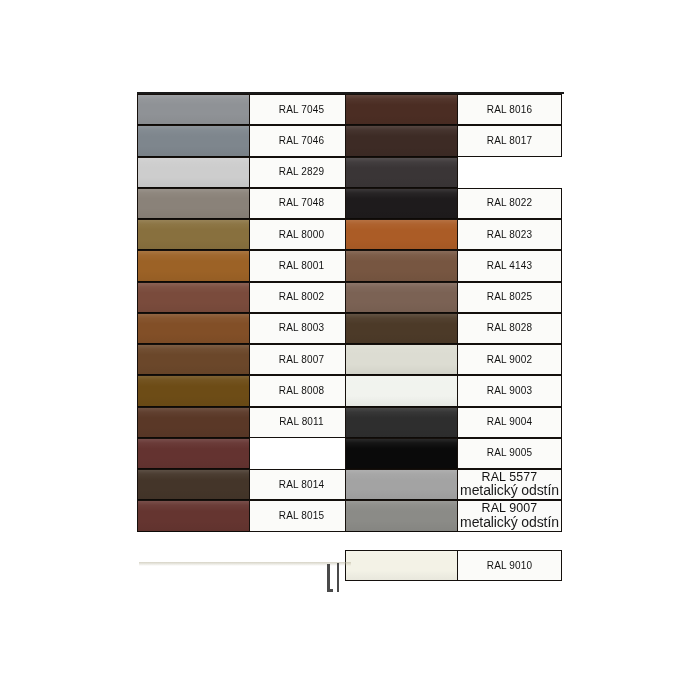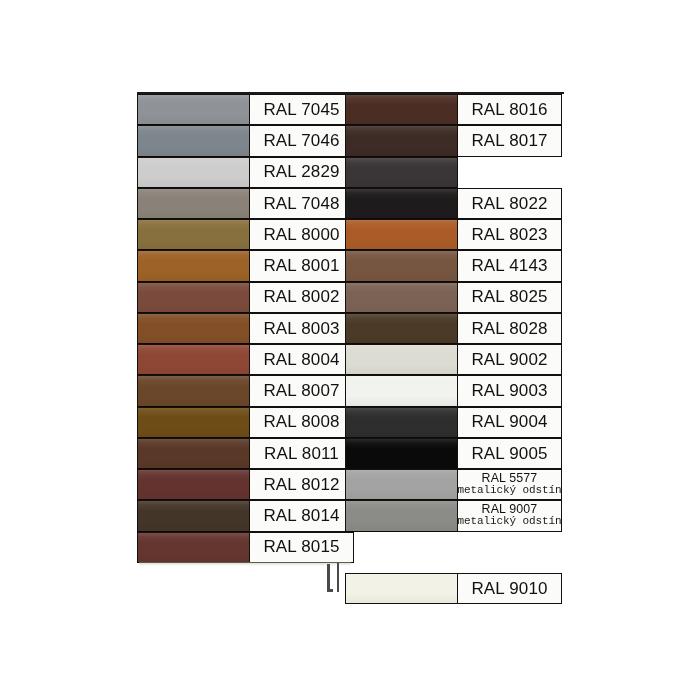--- a/index.html
+++ b/index.html
@@ -76,45 +76,44 @@
     border-left: none;
     background: #fbfbf9;
     display: flex;
     flex-direction: column;
     align-items: center;
     justify-content: center;
     line-height: 1.02;
   }
 
   .label-cell .ral-code {
-    font-size: 17px;
+    font-size: 10px;
     color: #111111;
     letter-spacing: 0.15px;
     white-space: nowrap;
   }
 
   .label-cell .ral-note {
-    font-size: 11px;
+    font-size: 14px;
     color: #1a1a1a;
     letter-spacing: -0.1px;
     white-space: nowrap;
     margin-top: 0px;
-    font-family: Liberation Mono, monospace;
   }
 
   .label-cell.two-line .ral-code {
     font-size: 12.4px;
     margin-top: -1px;
   }
 
   
   #tail-row {
     position: absolute;
     left: 345px;
-    top: 573px;
+    top: 550px;
     display: flex;
     height: 17px;
   }
   #tail-row .swatch-cell {
     border: 1px solid #14100d;
   }
 
   
   .stub-vline {
     position: absolute;
@@ -218,48 +217,39 @@
           <div class="ral-code">RAL 8002</div>
         </div>
       </div>
       <div class="ral-row">
         <div class="swatch-cell" style="background: rgb(130, 79, 39);"></div>
         <div class="label-cell">
           <div class="ral-code">RAL 8003</div>
         </div>
       </div>
       <div class="ral-row">
-        <div class="swatch-cell" style="background: rgb(142, 71, 52);"></div>
-        <div class="label-cell">
-          <div class="ral-code">RAL 8004</div>
-        </div>
-      </div>
-      <div class="ral-row">
         <div class="swatch-cell" style="background: rgb(107, 71, 42);"></div>
         <div class="label-cell">
           <div class="ral-code">RAL 8007</div>
         </div>
       </div>
       <div class="ral-row">
         <div class="swatch-cell" style="background: rgb(109, 76, 22);"></div>
         <div class="label-cell">
           <div class="ral-code">RAL 8008</div>
         </div>
       </div>
       <div class="ral-row">
         <div class="swatch-cell" style="background: rgb(90, 56, 39);"></div>
         <div class="label-cell">
           <div class="ral-code">RAL 8011</div>
         </div>
       </div>
       <div class="ral-row">
         <div class="swatch-cell" style="background: rgb(100, 51, 48);"></div>
-        <div class="label-cell">
-          <div class="ral-code">RAL 8012</div>
-        </div>
       </div>
       <div class="ral-row">
         <div class="swatch-cell" style="background: rgb(68, 53, 41);"></div>
         <div class="label-cell">
           <div class="ral-code">RAL 8014</div>
         </div>
       </div>
       <div class="ral-row">
         <div class="swatch-cell" style="background: rgb(101, 53, 48);"></div>
         <div class="label-cell">

